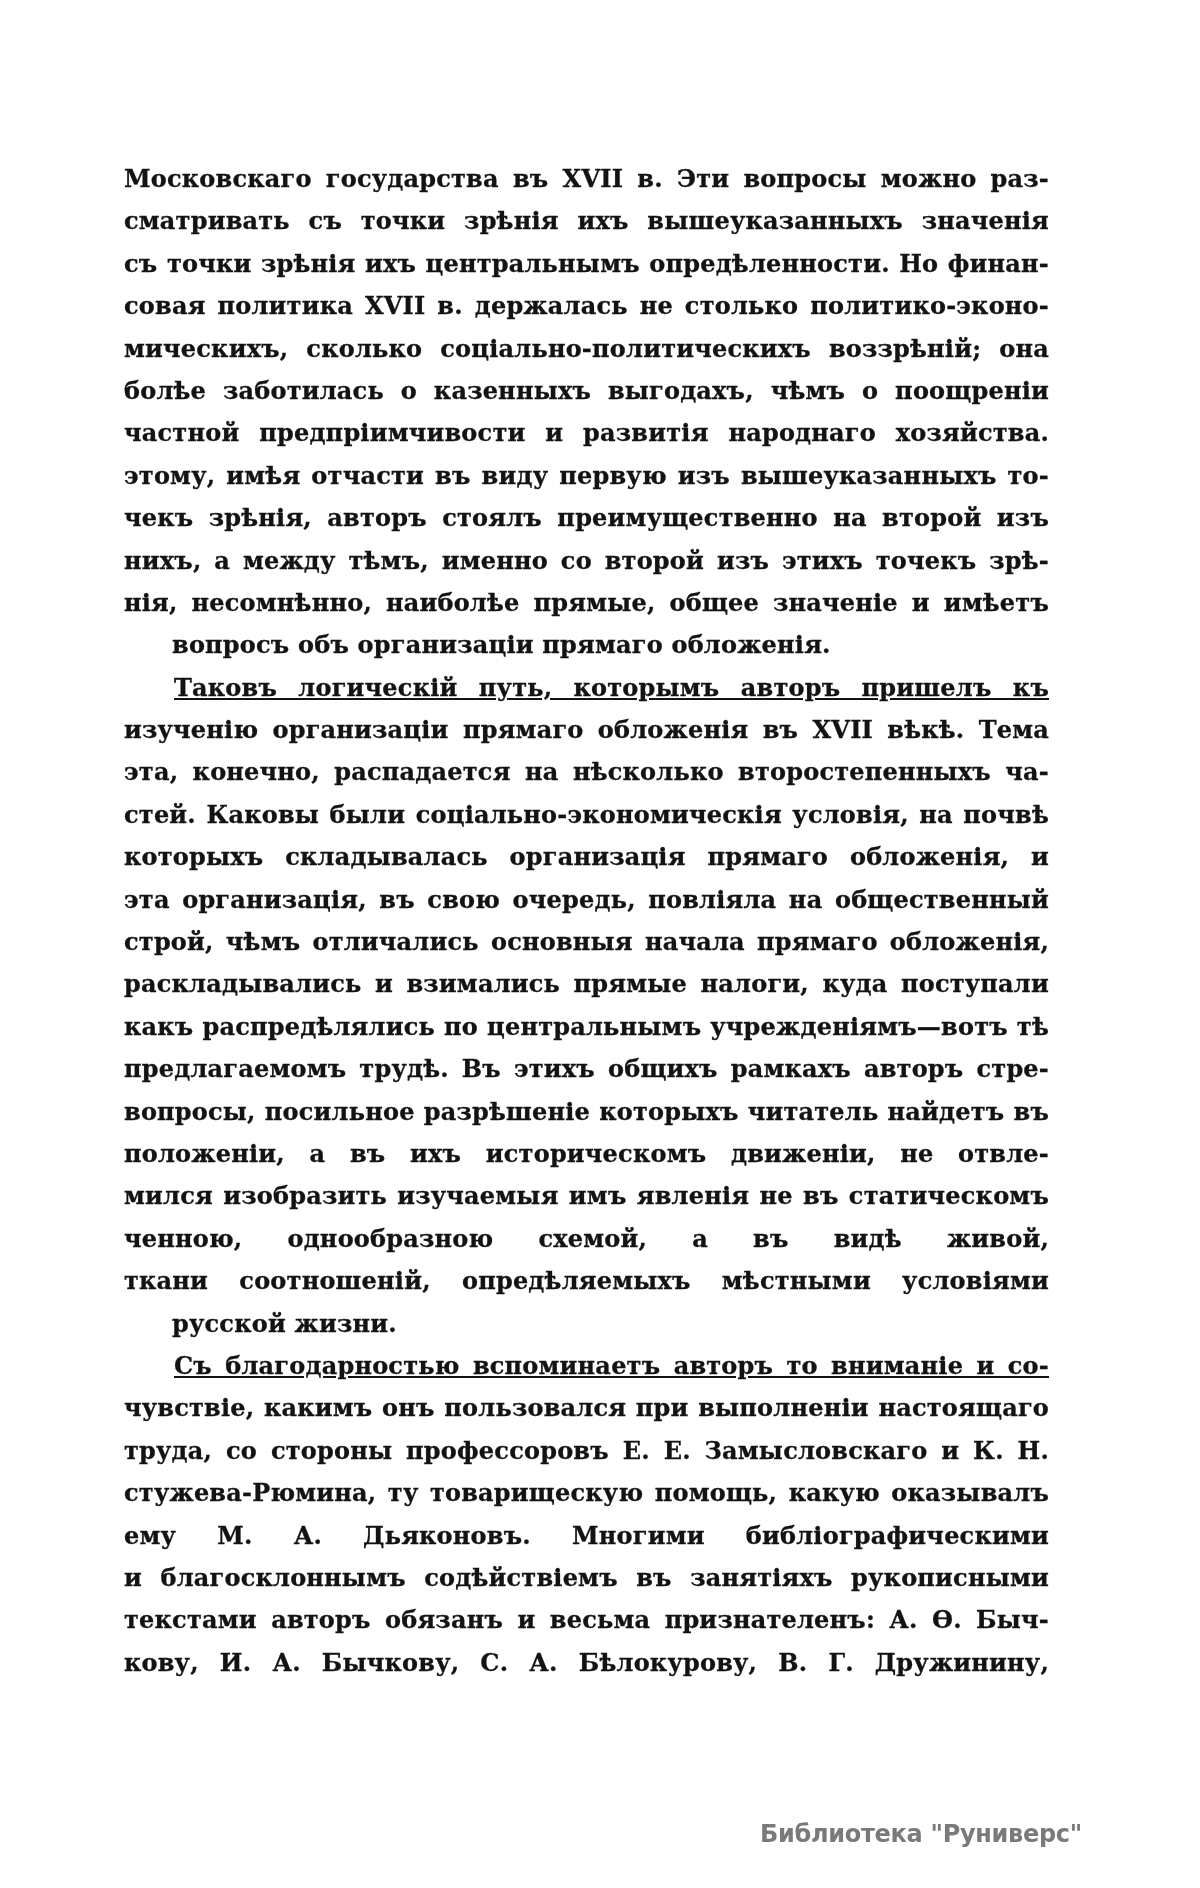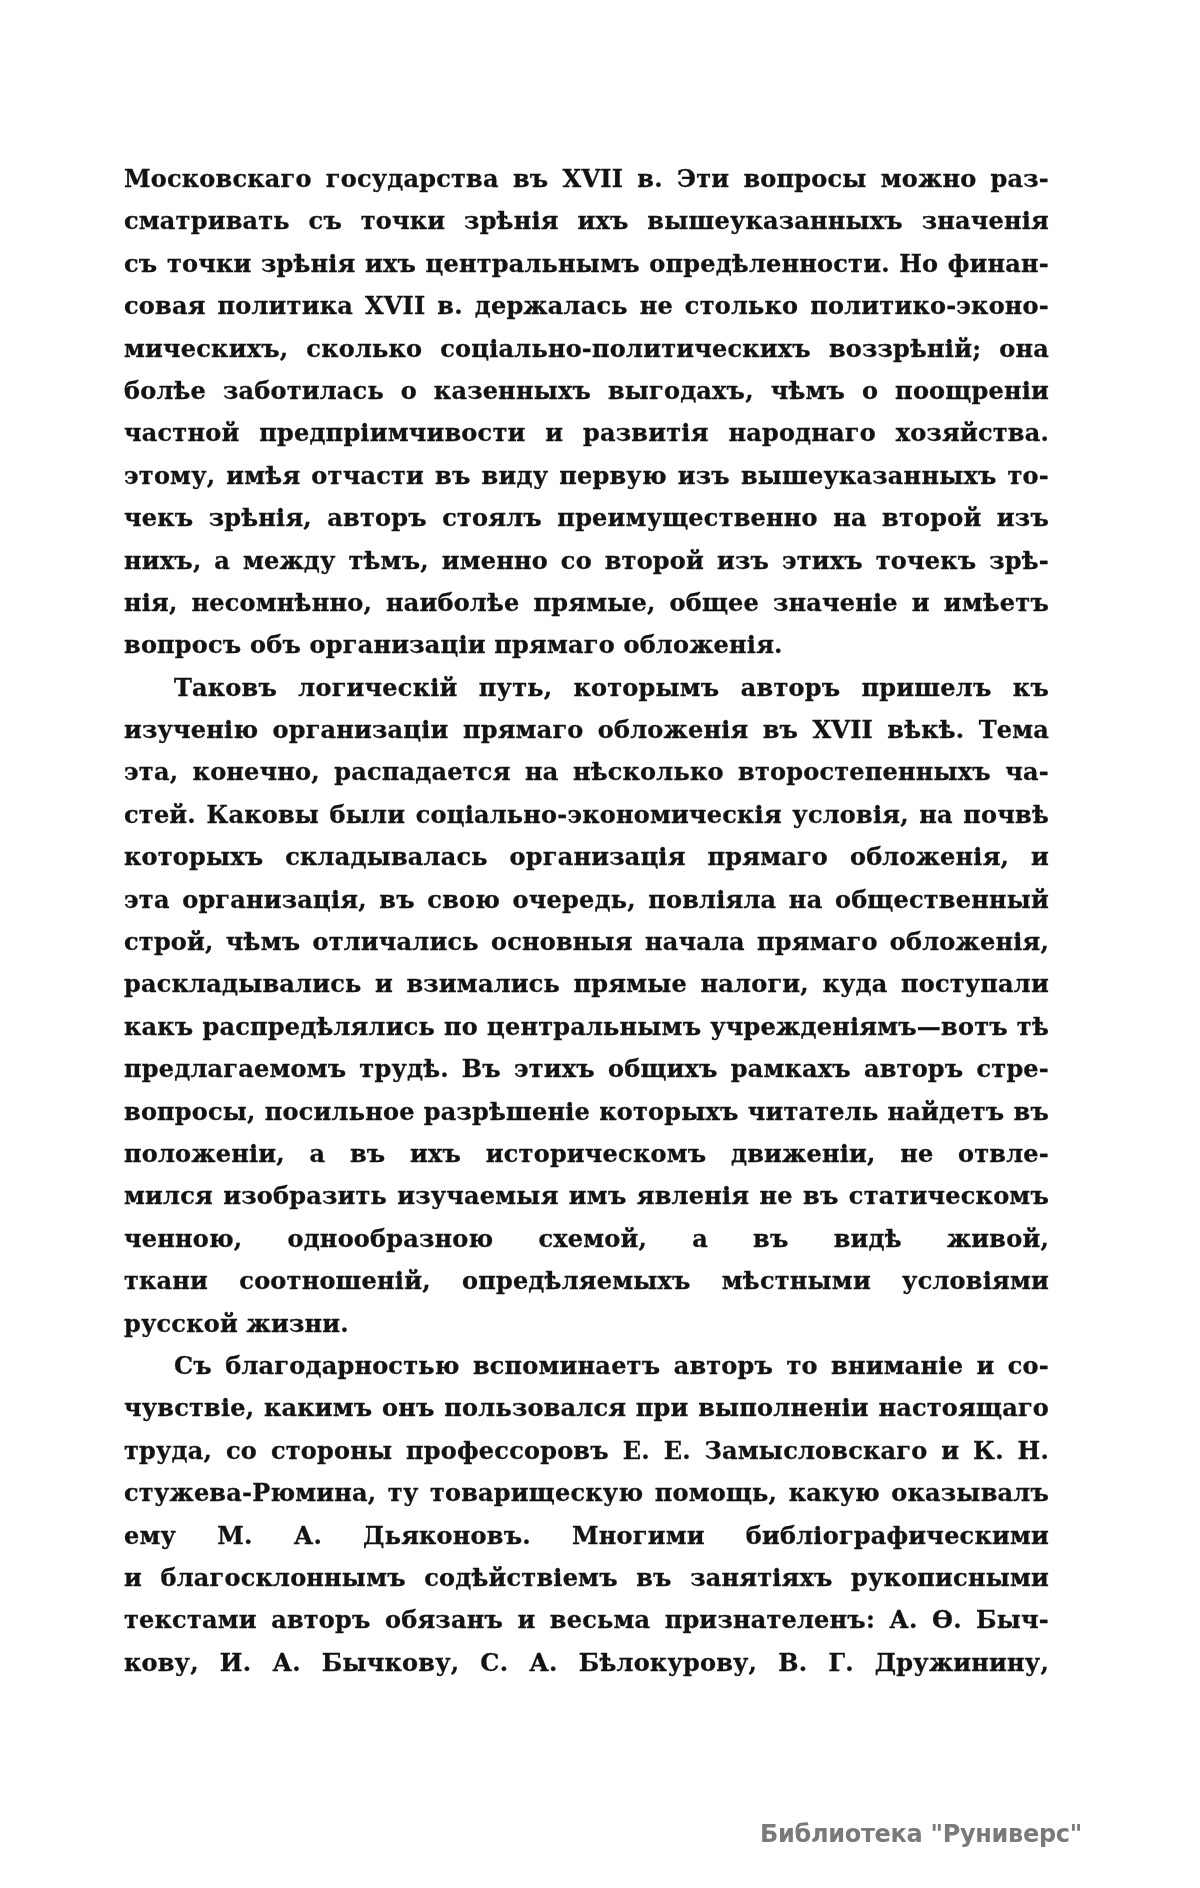--- a/index.html
+++ b/index.html
@@ -33,23 +33,25 @@
   }
   .line {
     height: 42.4px;
     line-height: 42.4px;
     text-align: justify;
     text-align-last: justify;
     overflow: hidden;
   }
   .line.indent {
     padding-left: 50px;
+    text-decoration: underline;
   }
   .line.short {
     text-align-last: left;
+    margin-left: 48px;
   }
   .watermark {
     position: absolute;
     right: 118px;
     top: 1820px;
     font-family: "DejaVu Sans", sans-serif;
     font-weight: 700;
     font-size: 24px;
     letter-spacing: -0.3px;
     color: #7a7a7a;

